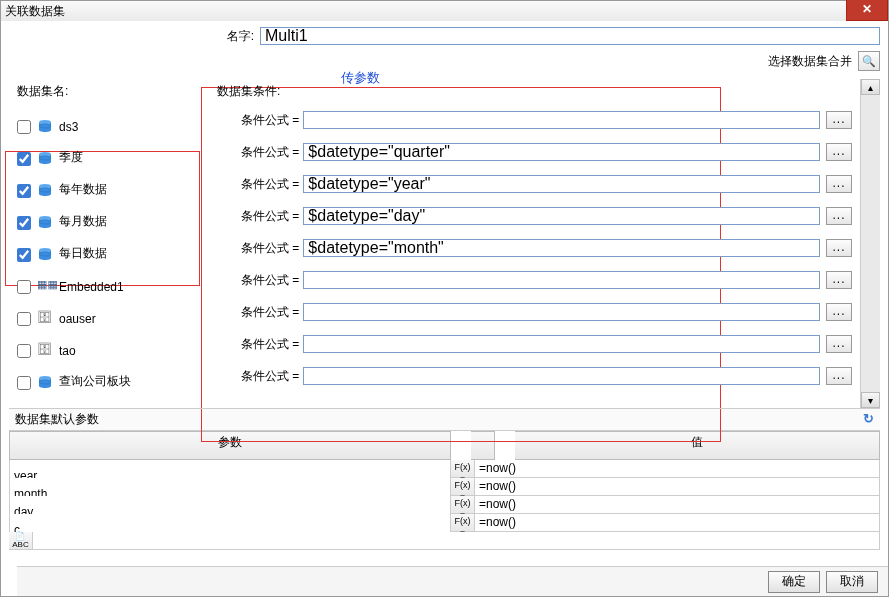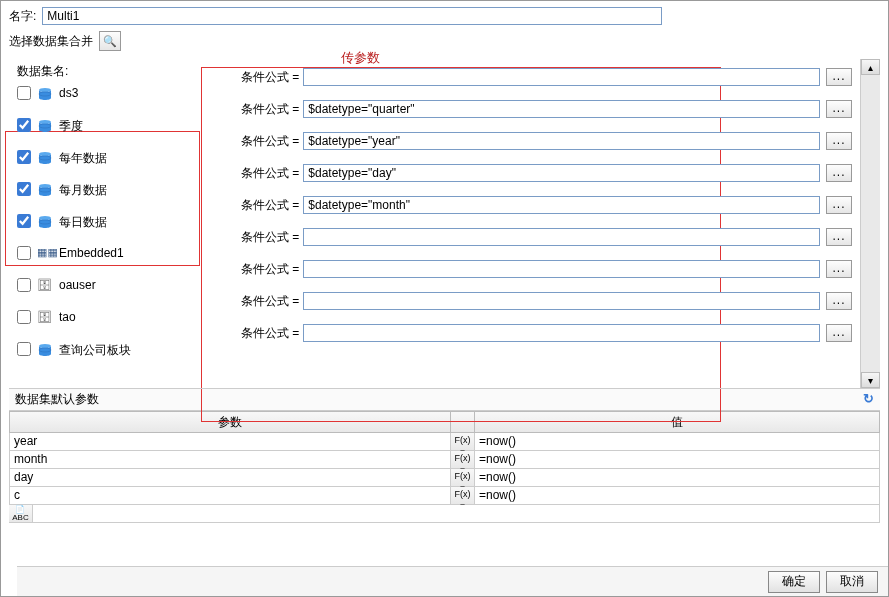--- a/index.html
+++ b/index.html
@@ -1,66 +1,70 @@
 <!DOCTYPE html>
 <html><head>
 <meta charset="utf-8">
 <style>
 * { box-sizing: border-box; margin: 0; padding: 0; }
 body { font-family: Arial, "Microsoft YaHei", sans-serif; font-size: 12px; background: #f0f0f0; width: 889px; height: 597px; overflow: hidden; }
 .dialog { width: 889px; height: 597px; background: #fff; border: 1px solid #999; position: relative; }
 .title-bar { background: linear-gradient(#fafafa,#eaeaea); height: 20px; line-height: 20px; padding-left: 4px; font-size: 12px; position: relative; }
 .close-x { position:absolute; right:0; top:-2px; width:42px; height:22px; background:#c0392b; color:#fff; text-align:center; line-height:18px; font-size:12px; font-weight:bold; border:1px solid #a82315;}
 .content { padding: 6px 8px 0 8px; }
-.row { display:flex; align-items:center; margin-bottom:6px; }
+.row { display:flex; align-items:center; margin-bottom:6px;justify-content:flex-end; }
 .lbl { margin-right:6px; }
-.txt { border:1px solid #7a9cc6; height:18px; padding:1px 4px; font-size:12px; background:#fff; }
+.txt { border:1px solid #7a9cc6; height:18px; padding:1px 4px; font-size:16px; background:#fff; }
 .name-input { width:620px; }
 .icon-btn { width:22px; height:20px; border:1px solid #999; background:linear-gradient(#fdfdfd,#e6e6e6); display:inline-flex; align-items:center; justify-content:center; font-size:11px; cursor:pointer; }
-.red-annot { color:#b91c1c; font-size:13px; position:absolute; }
+.red-annot { color:#1d4ed8; font-size:13px; position:absolute; }
 .red-box { border:1px solid #e03434; position:absolute; pointer-events:none; }
 .mid { display:flex; height:330px; border-bottom:1px solid #ccc; position:relative; }
 .ds-col { width:200px; padding:4px 8px; }
 .cond-col { flex:1; padding:4px 8px; position:relative; }
 .vscroll { width:20px; background:#e9e9e9; border-left:1px solid #ccc; position:relative; }
 .vscroll .arrow{position:absolute;left:0;width:100%;height:16px;background:linear-gradient(#f6f6f6,#ddd);text-align:center;font-size:10px;line-height:16px;border:1px solid #bbb;}
 .vscroll .arrow.top{top:0;}
 .vscroll .arrow.bot{bottom:0;}
 .col-title { margin-bottom:6px; }
-.ds-item { display:flex; align-items:flex-start; height:28px; margin-bottom:4px; }
+.ds-item { display:flex; align-items:flex-end; height:28px; margin-bottom:4px; }
 .ds-item input[type=checkbox]{ width:14px; height:14px; margin-right:6px; accent-color:#3a7bd5;}
 .ds-icon { width:16px; height:16px; margin-right:6px; display:inline-block; }
 .db-icon { color:#3a8de0; font-size:14px; }
 .tbl-icon { font-size:11px; color:#3a5c8a;}
 .svr-icon { font-size:12px; color:#555;}
 .cond-row { display:flex; align-items:center; height:28px; margin-bottom:4px;margin-left:24px; }
 .cond-lbl { margin-right:4px; white-space:nowrap; }
 .cond-input { flex:1; margin-right:6px; }
 .more-btn { width:26px; height:18px; border:1px solid #999; background:linear-gradient(#fdfdfd,#e6e6e6); text-align:center; line-height:14px; font-size:12px; cursor:pointer; letter-spacing:1px;}
 .param-head { display:flex; align-items:flex-start; height:22px; padding:2px 6px; border-bottom:1px solid #ccc; background:#fafafa; }
 .refresh-ic { margin-left:auto; color:#3a7bd5; font-size:13px; cursor:pointer; font-weight:bold;}
 .param-tbl { width:100%; }
-.param-th { display:flex; height:22px; }
+.param-th { display:flex; height:29px;gap:20px; }
 .param-th > div { background:linear-gradient(#f8f8f8,#e8e8e8); border:1px solid #bbb; text-align:center; line-height:20px; }
 .param-th .c1{ flex:0 0 442px; }
 .param-th .cfx{ flex:0 0 24px; border-left:none;}
 .param-th .c2{ flex:1; border-left:none;}
 .param-row { display:flex; height:18px; }
-.param-row .c1{ flex:0 0 442px; border:1px solid #ccc; border-top:none; padding:1px 4px; background:#fff;}
+.param-row .c1{ flex:0 0 442px; border:1px solid #ccc; border-top:none; padding:9px 4px; background:#fff;}
 .param-row .cfx{ flex:0 0 24px; border:1px solid #ccc; border-top:none; border-left:none; text-align:center; font-size:9px; background:linear-gradient(#f8f8f8,#e8e8e8); line-height:12px; padding-top:1px;}
 .param-row .fxabc{ font-size:8px; line-height:8px;}
 .param-row .c2{ flex:1; border:1px solid #ccc; border-top:none; border-left:none; padding:1px 4px; background:#fff;}
 .footer { position:absolute; bottom:0; left:16px; right:0; height:30px; display:flex; align-items:center; justify-content:flex-end; padding-right:10px; background:#f5f5f5; border-top:1px solid #ccc;}
 .btn { min-width:52px; height:22px; border:1px solid #888; background:linear-gradient(#fdfdfd,#e2e2e2); margin-left:6px; font-size:12px; cursor:pointer;}
 .svg-db{display:inline-block;vertical-align:middle;}
 </style>
 </head>
 <body>
 
 <div class="dialog">
+  <div class="title-bar">
+    <span>关联数据集</span>
+    <div class="close-x">✕</div>
+  </div>
 
   <div class="content" style="position:relative;">
     <div class="row">
       <span class="lbl">名字:</span>
       <input class="txt name-input" type="text" value="Multi1" style="">
     </div>
     <div class="row" style="margin-bottom:8px;">
       <span class="lbl">选择数据集合并</span>
       <span class="icon-btn">
         <span style="color:#2a7a2a;">🔍</span>
@@ -140,20 +144,21 @@
               <span class="ds-icon db-icon"><svg class="svg-db" width="16" height="16" viewBox="0 0 16 16">
                   <ellipse cx="8" cy="3" rx="6" ry="2" fill="#5aa9ee"></ellipse>
                   <path d="M2 3v8c0 1.1 2.7 2 6 2s6-.9 6-2V3c0 1.1-2.7 2-6 2s-6-.9-6-2z" fill="#3a8de0"></path>
                   <ellipse cx="8" cy="7" rx="6" ry="2" fill="none" stroke="#2a6db8" stroke-width="0.5"></ellipse>
                 </svg></span>
               <span>查询公司板块</span>
             </div>
           </div>
       </div>
       <div class="cond-col">
+        <div class="col-title">数据集条件:</div>
         <div id="cond-list">
             <div class="cond-row">
               <span class="cond-lbl">条件公式 =</span>
               <input class="txt cond-input" type="text" value="" style="">
               <span class="more-btn">...</span>
             </div>
             <div class="cond-row">
               <span class="cond-lbl">条件公式 =</span>
               <input class="txt cond-input" type="text" value="$datetype=&quot;quarter&quot;" style="">
               <span class="more-btn">...</span>

